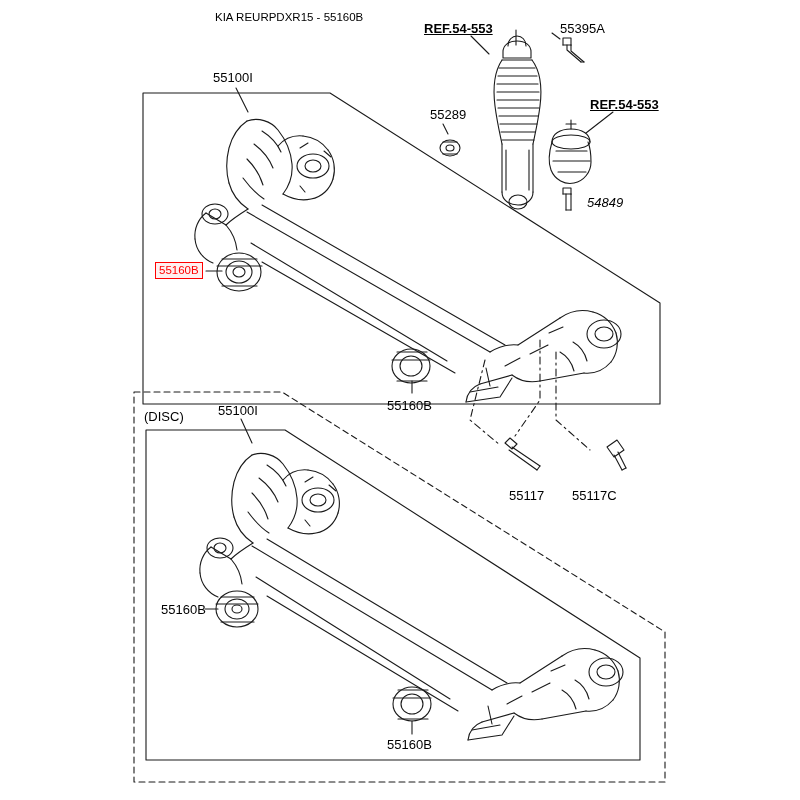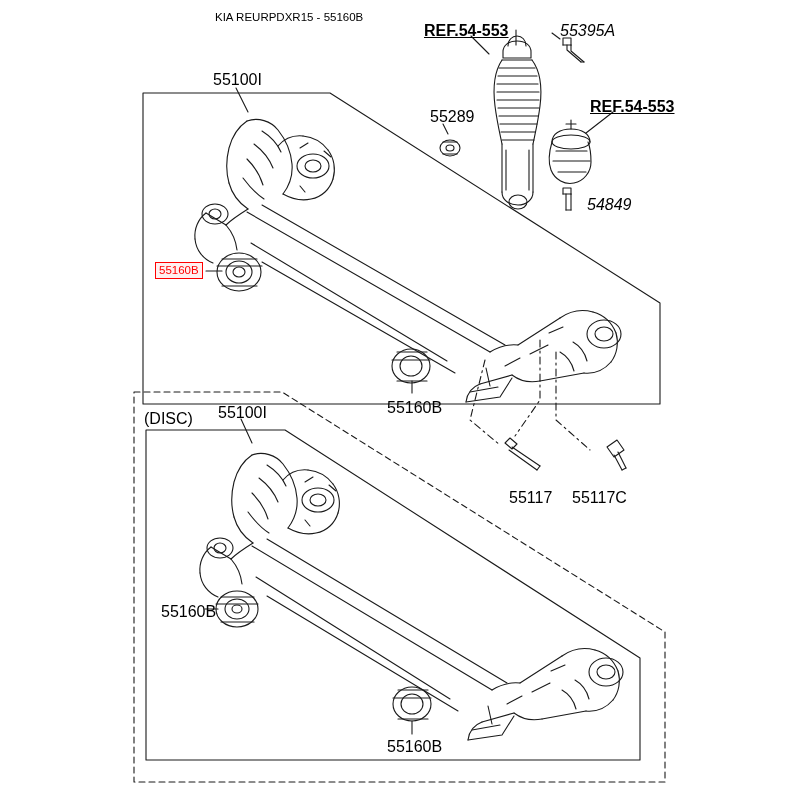--- a/index.html
+++ b/index.html
@@ -18,21 +18,21 @@
   svg.diagram {
     position: absolute;
     left: 0;
     top: 0;
     width: 800px;
     height: 800px;
   }
   .lbl {
     position: absolute;
     font-family: "Liberation Sans", sans-serif;
-    font-size: 16px;
+    font-size: 13px;
     color: #000000;
     white-space: nowrap;
     line-height: 1.1;
   }
   .lbl.bold {
     font-weight: bold;
     text-decoration: underline;
   }
   .lbl.title {
     font-size: 11.5px;
@@ -293,21 +293,21 @@
         <path d="M205 609 L218 609"></path>
         <path d="M412 734 L412 721"></path>
       </g>
     </g>
   </svg>
 
   <div class="lbl title" style="left:215px; top:11px;">KIA REURPDXR15 - 55160B</div>
 
   <div class="lbl bold" style="left:424px; top:22px;">REF.54-553</div>
 
-  <div class="lbl" style="left:560px; top:22px;font-style:italic;">55395A</div>
+  <div class="lbl" style="left:560px; top:22px;">55395A</div>
 
   <div class="lbl" style="left:213px; top:71px;">55100I</div>
 
   <div class="lbl" style="left:430px; top:108px;">55289</div>
 
   <div class="lbl bold" style="left:590px; top:98px;">REF.54-553</div>
 
   <div class="lbl" style="left:587px; top:196px;font-style:italic;">54849</div>
 
   <div class="lbl highlight" style="left:155px; top:262px;">55160B</div>

